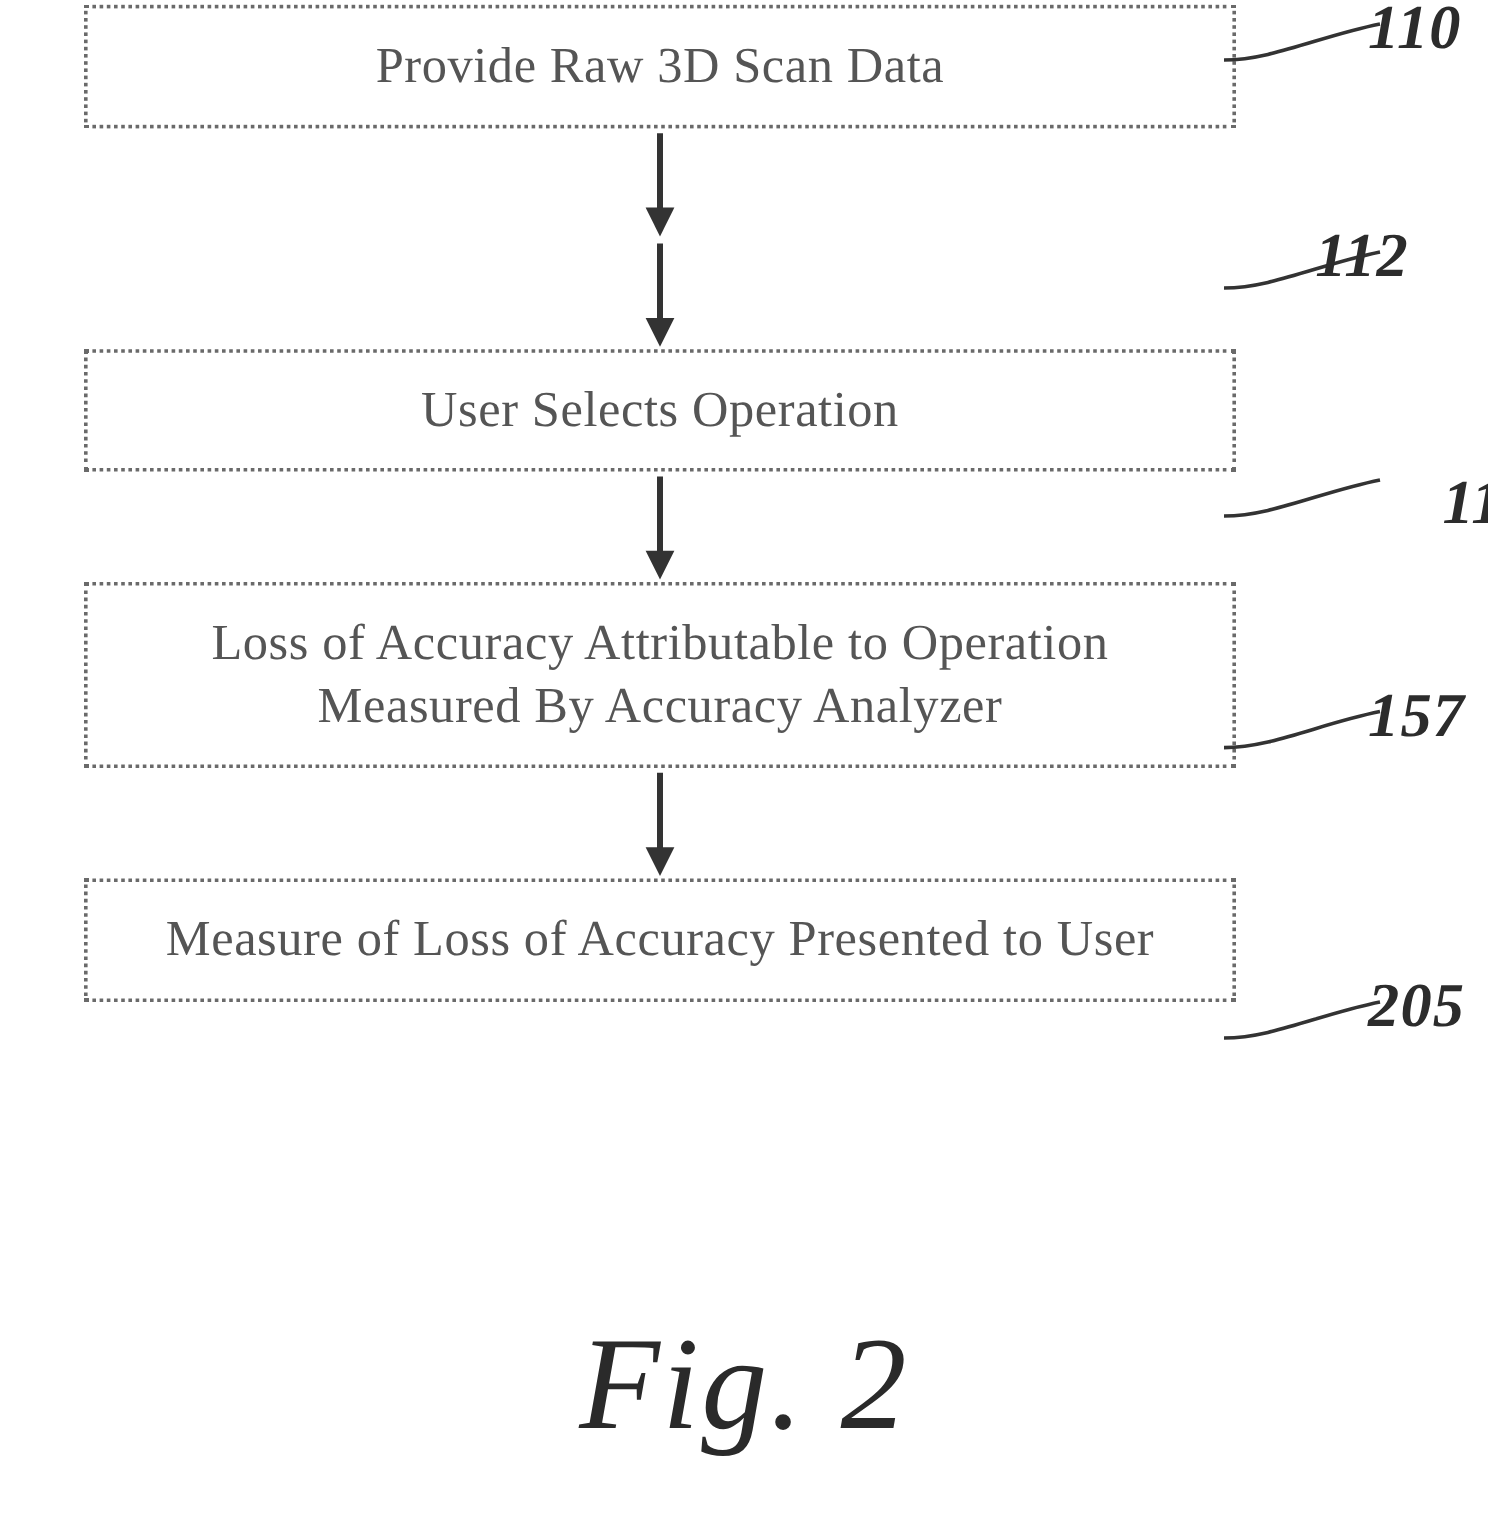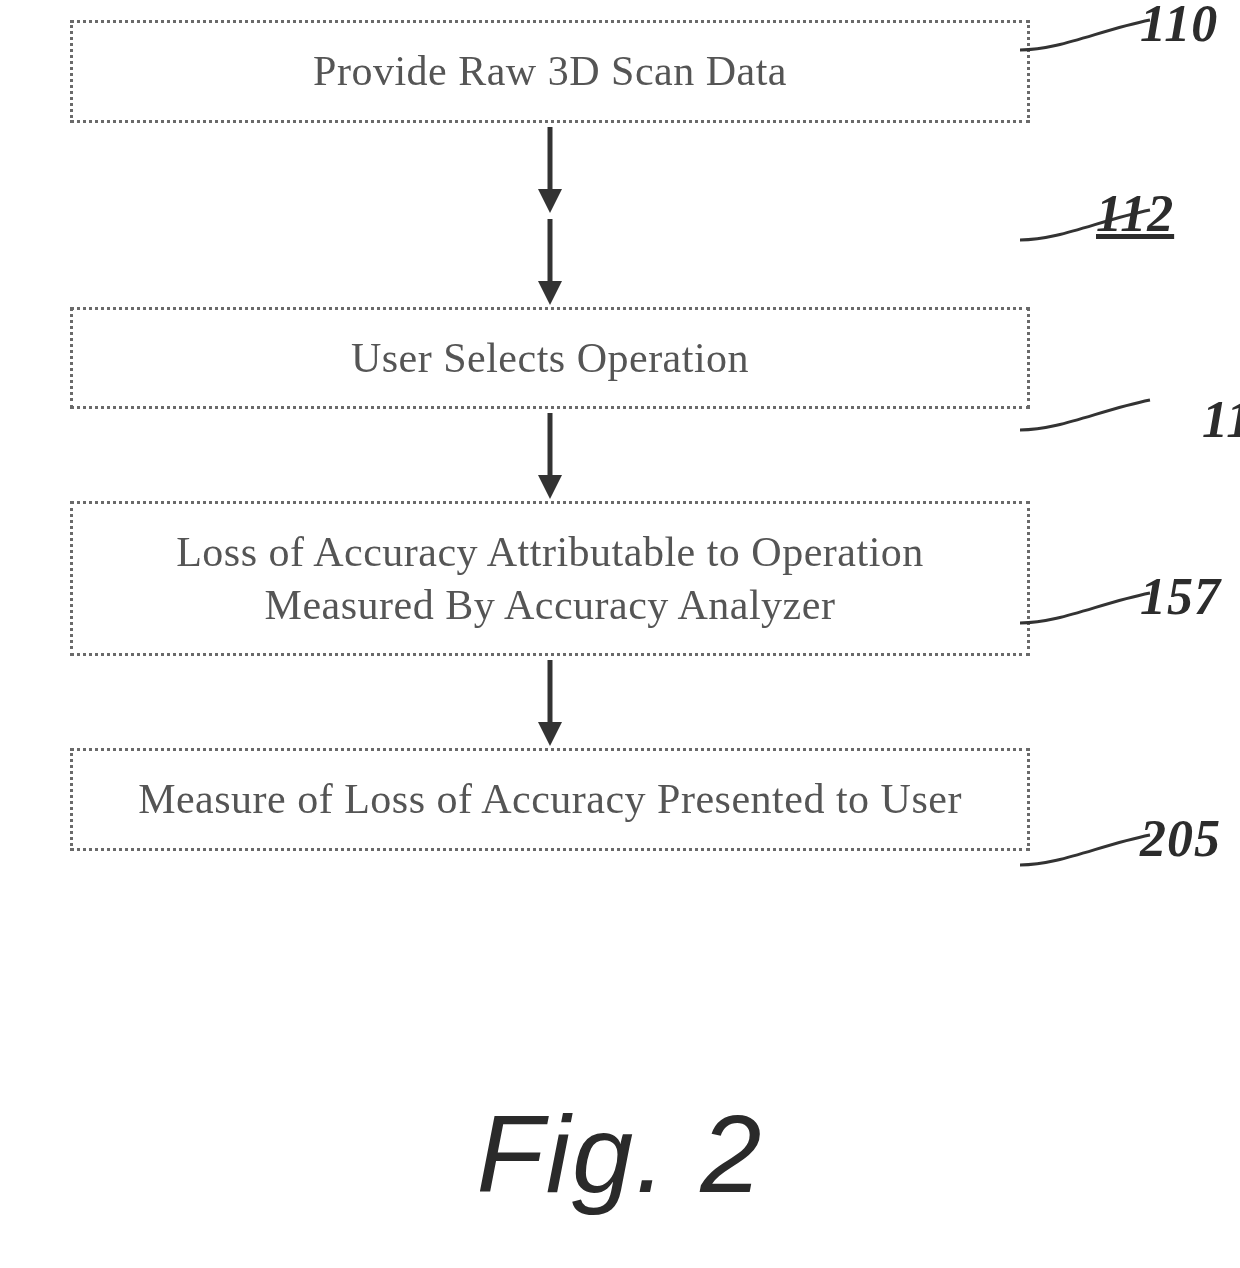--- a/index.html
+++ b/index.html
@@ -12,21 +12,21 @@
     color: #4a4a4a;
   }
   .canvas {
     position: relative;
     width: 1240px;
     height: 1268px;
   }
   .flow {
     position: absolute;
     left: 60px;
-    top: 20px;
+    top: 4px;
     width: 980px;
     display: flex;
     flex-direction: column;
     align-items: center;
   }
   .box {
     width: 960px;
     box-sizing: border-box;
     border: 3px dotted #6a6a6a;
     text-align: center;
@@ -60,21 +60,21 @@
     pointer-events: none;
   }
   .caption {
     position: absolute;
     left: 0;
     width: 1240px;
     text-align: center;
     font-style: italic;
     font-size: 110px;
     color: #2a2a2a;
-    font-family: Liberation Sans, sans-serif;
+    font-family: Liberation Serif, serif;
     letter-spacing: 2px;
   }
 </style>
 </head>
 <body>
 
 <div class="canvas">
 
   <div class="flow">
 
@@ -126,21 +126,21 @@
   </div>
 
   <svg class="leader" style="left:1020px; top:10px;" width="140" height="60">
     <path d="M0,40 C40,40 80,20 130,10" stroke="#333" stroke-width="3" fill="none"></path>
   </svg>
   <div class="label" style="left:1140px; top:-6px;">110</div>
 
   <svg class="leader" style="left:1020px; top:200px;" width="140" height="60">
     <path d="M0,40 C40,40 80,20 130,10" stroke="#333" stroke-width="3" fill="none"></path>
   </svg>
-  <div class="label" style="left:1096px; top:184px;text-decoration:underline;">112</div>
+  <div class="label" style="left:1096px; top:184px;">112</div>
 
   <svg class="leader" style="left:1020px; top:390px;" width="140" height="60">
     <path d="M0,40 C40,40 80,20 130,10" stroke="#333" stroke-width="3" fill="none"></path>
   </svg>
   <div class="label" style="left:1202px; top:374px;margin-top:16px;">114</div>
 
   <svg class="leader" style="left:1020px; top:583px;" width="140" height="60">
     <path d="M0,40 C40,40 80,20 130,10" stroke="#333" stroke-width="3" fill="none"></path>
   </svg>
   <div class="label" style="left:1140px; top:567px;">157</div>

